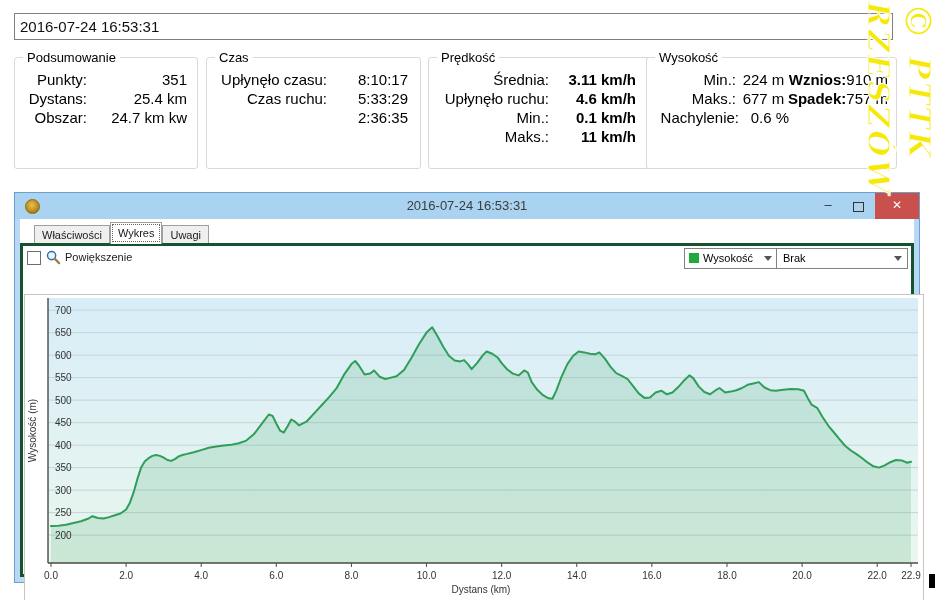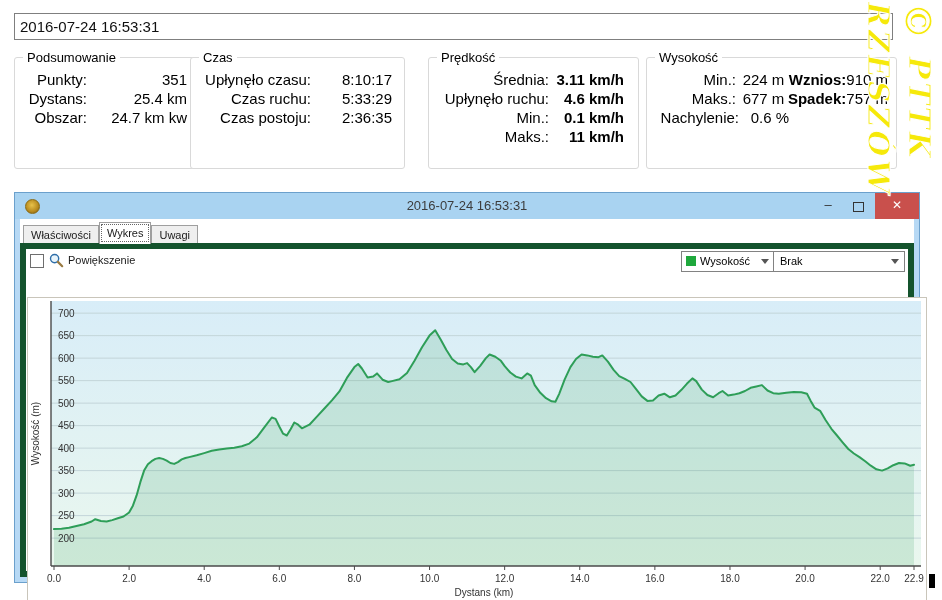--- a/index.html
+++ b/index.html
@@ -36,26 +36,26 @@
     font-size:13px;line-height:26px;color:#3c3c3c;}
   .cap-btn{position:absolute;top:0;height:26px;text-align:center;font-size:13px;
     line-height:24px;color:#333;}
   .btn-min{right:76px;width:30px;}
   .btn-max{right:46px;width:30px;}
   .btn-max .box{display:inline-block;width:9px;height:8px;border:1px solid #333;margin-top:9px;}
   .btn-close{right:0;width:44px;background:#c9504c;color:#fff;font-size:12px;}
   .client{position:absolute;left:5px;top:26px;right:5px;bottom:5px;background:#fff;}
 
   
-  .tabstrip{position:absolute;left:3px;top:4px;height:21px;display:flex;align-items:flex-end;}
+  .tabstrip{position:absolute;left:14px;top:4px;height:21px;display:flex;align-items:flex-end;}
   .tab{height:18px;line-height:18px;padding:0 7px;font-size:11px;background:#efefef;
     border:1px solid #9f9f9f;border-bottom:none;margin-right:0;color:#1a1a1a;}
   .tab.active{height:21px;line-height:20px;background:#fff;position:relative;z-index:3;
     outline:1px dotted #666;outline-offset:-3px;}
-  .tabpage{position:absolute;left:0;right:0;top:24px;bottom:0;border:6px solid #14532d;
+  .tabpage{position:absolute;left:0;right:0;top:24px;bottom:0;border:3px solid #14532d;
     background:#fff;}
 
   
   .toolbar{position:absolute;left:0;top:1px;right:1px;height:23px;}
   .chk{position:absolute;left:4px;top:4px;width:12px;height:12px;border:1px solid #6e6e6e;
     background:#fff;}
   .mag{position:absolute;left:23px;top:3px;}
   .zoom-label{position:absolute;left:42px;top:4px;font-size:11px;color:#1a1a1a;}
   .combo{position:absolute;top:1px;height:19px;border:1px solid #828282;background:#fff;
     font-size:11px;line-height:19px;}
@@ -96,38 +96,37 @@
       <div class="grow">
         <span class="lab">Dystans:</span>
         <span class="val">25.4 km</span>
       </div>
       <div class="grow">
         <span class="lab">Obszar:</span>
         <span class="val">24.7 km kw</span>
       </div>
     </div>
 </div>
-<div class="abs groupbox g1" style="left:190px;width:213px;">
+<div class="abs groupbox g1" style="left:206px;width:213px;">
   <span class="gtitle">Czas</span>
   <div class="rows">
       <div class="grow">
         <span class="lab">Upłynęło czasu:</span>
         <span class="val">8:10:17</span>
       </div>
       <div class="grow">
         <span class="lab">Czas ruchu:</span>
         <span class="val">5:33:29</span>
       </div>
       <div class="grow">
-        <span class="lab">Czas postoju:</span>
         <span class="val">2:36:35</span>
       </div>
     </div>
 </div>
-<div class="abs groupbox g2" style="left:428px;width:209px;">
+<div class="abs groupbox g2" style="left:428px;width:209px;padding-left:12px;">
   <span class="gtitle">Prędkość</span>
   <div class="rows">
       <div class="grow">
         <span class="lab">Średnia:</span>
         <span class="val">3.11 km/h</span>
       </div>
       <div class="grow">
         <span class="lab">Upłynęło ruchu:</span>
         <span class="val">4.6 km/h</span>
       </div>

